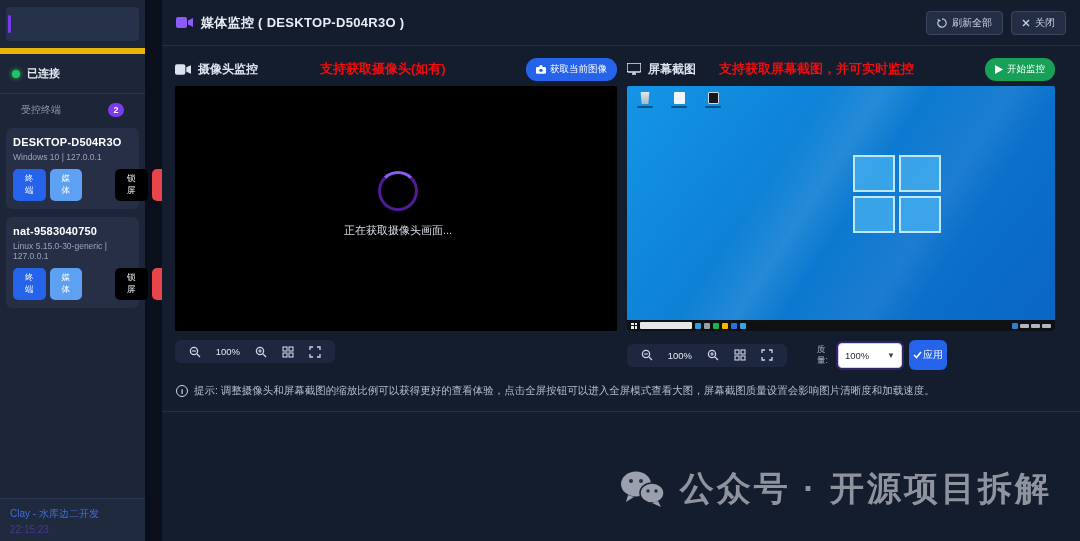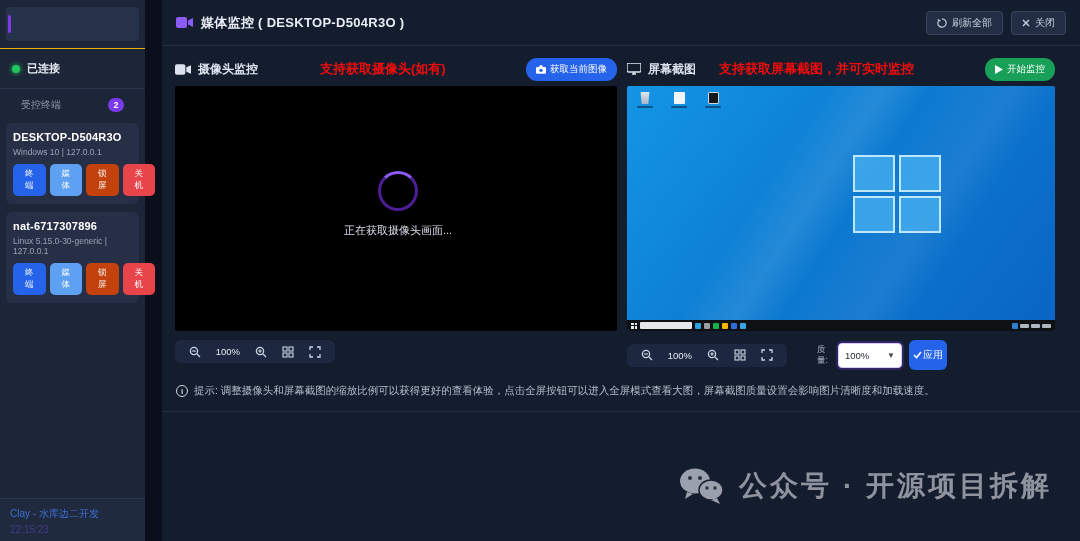--- a/index.html
+++ b/index.html
@@ -3,32 +3,32 @@
 <meta charset="utf-8">
 <style>
   html,body{margin:0;padding:0;background:#0b1120;}
   *{box-sizing:border-box;font-family:"Liberation Sans","DejaVu Sans",sans-serif;}
   #app{position:relative;width:1080px;height:541px;background:#0a0f1b;overflow:hidden;}
 
   
   .sidebar{position:absolute;left:0;top:0;width:145px;height:541px;background:#1c2638;}
   .logo-block{margin:7px 6px;height:34px;background:#26314a;border-radius:4px;position:relative;}
   .logo-block::before{content:"";position:absolute;left:2px;top:8px;width:3px;height:18px;background:#7c3aed;border-radius:2px;}
-  .status-row{display:flex;align-items:center;gap:7px;padding:12px 12px;border-top:1px solid #eab308;border-bottom:1px solid #2a3650;color:#e6eaf2;font-size:11px;font-weight:bold;}
+  .status-row{display:flex;align-items:center;gap:7px;padding:12px 12px;border-top:6px solid #eab308;border-bottom:1px solid #2a3650;color:#e6eaf2;font-size:11px;font-weight:bold;}
   .dot{width:8px;height:8px;border-radius:50%;background:#22c55e;box-shadow:0 0 5px #22c55e;}
   .section-row{display:flex;align-items:center;justify-content:space-between;padding:9px 21px;color:#8a94a8;font-size:10px;}
   .badge{background:#7c3aed;color:#fff;border-radius:999px;min-width:16px;height:14px;font-size:9px;display:flex;align-items:center;justify-content:center;padding:0 4px;font-weight:bold;}
   .device-card{margin:2px 6px 8px;background:#272f47;border-radius:6px;padding:8px 7px;}
   .device-name{color:#ffffff;font-size:11px;font-weight:bold;letter-spacing:.2px;}
   .device-os{color:#9aa3b5;font-size:8.5px;margin:4px 0 7px;}
   .device-btns{display:flex;gap:4px;}
   .dev-btn{flex:1;text-align:center;color:#fff;font-size:8.5px;padding:4px 12px;border-radius:5px;cursor:pointer;border:none;}
   .dev-btn.b0{background:#2563eb;}
   .dev-btn.b1{background:#5ea0f2;}
-  .dev-btn.b2{background:#c2410c;}
+  .dev-btn.b2{background:#000000;margin-left:29px;}
   .dev-btn.b3{background:#e8454a;}
   .sidebar-footer{position:absolute;left:0;right:0;bottom:0;padding:8px 10px 6px;border-top:1px solid #2a3650;background:#202a3e;}
   .credit{color:#3f6fd8;font-size:10px;}
   .clock{color:#463a8a;font-size:10px;margin-top:3px;}
 
   
   .main{position:absolute;left:155px;top:0;right:0;bottom:0;background:#141d2e;margin-left:7px;}
   .main-header{height:46px;display:flex;align-items:center;gap:8px;padding:0 14px;border-bottom:1px solid #242f44;}
   .main-title{color:#e8ecf4;font-size:13px;font-weight:bold;letter-spacing:.3px;}
   .header-actions{margin-left:auto;display:flex;gap:8px;}
@@ -83,21 +83,21 @@
   .q-select{width:64px;height:25px;background:#ffffff;border:1px solid #d9cdf5;box-shadow:0 0 0 2px rgba(124,58,237,.28);border-radius:4px;display:flex;align-items:center;justify-content:space-between;padding:0 6px;cursor:pointer;}
   .q-value{font-size:9.5px;color:#1f2430;}
   .q-chevron{font-size:8px;color:#444;}
   .apply-btn{width:38px;min-height:30px;background:#2563eb;border:none;border-radius:6px;color:#fff;font-size:10px;display:flex;flex-wrap:wrap;align-items:center;justify-content:center;gap:1px;padding:3px 2px;cursor:pointer;line-height:1.25;}
 
   .tip-row{display:flex;align-items:flex-start;gap:6px;margin:14px 14px 0;color:#b4bdcb;font-size:10.5px;}
   .info-ico{flex:0 0 auto;width:12px;height:12px;border-radius:50%;border:1px solid #cfd6e2;color:#cfd6e2;font-size:8px;display:flex;align-items:center;justify-content:center;font-weight:bold;margin-top:1px;}
   .bottom-divider{border-bottom:1px solid #232e44;margin-top:13px;}
 
   .watermark{position:absolute;right:28px;top:466px;display:flex;align-items:center;gap:14px;color:#8e939e;}
-  .wm-text{font-size:28px;font-weight:bold;letter-spacing:3px;text-align:center;}
+  .wm-text{font-size:34px;font-weight:bold;letter-spacing:3px;text-align:center;}
 
   svg{display:block;}
 </style>
 </head>
 <body>
 
 <div id="app">
 
   <div class="sidebar">
     <div class="logo-block"></div>
@@ -117,21 +117,21 @@
       <div class="device-os">Windows 10 | 127.0.0.1</div>
       <div class="device-btns">
         <button class="dev-btn b0">终端</button>
         <button class="dev-btn b1">媒体</button>
         <button class="dev-btn b2">锁屏</button>
         <button class="dev-btn b3">关机</button>
       </div>
     </div>
 
     <div class="device-card">
-      <div class="device-name">nat-6717307896</div>
+      <div class="device-name">nat-9583040750</div>
       <div class="device-os">Linux 5.15.0-30-generic | 127.0.0.1</div>
       <div class="device-btns">
         <button class="dev-btn b0">终端</button>
         <button class="dev-btn b1">媒体</button>
         <button class="dev-btn b2">锁屏</button>
         <button class="dev-btn b3">关机</button>
       </div>
     </div>
 
     <div class="sidebar-footer">

